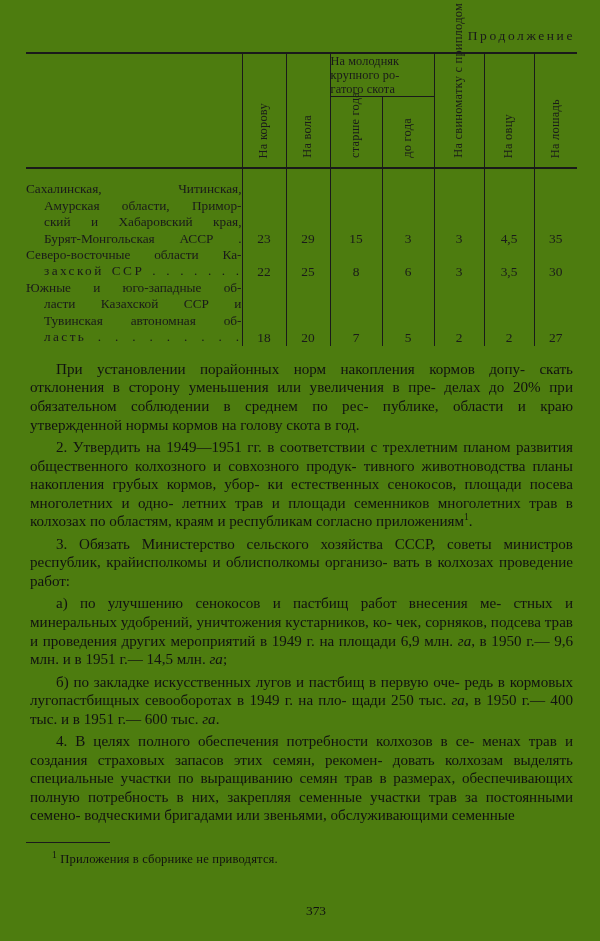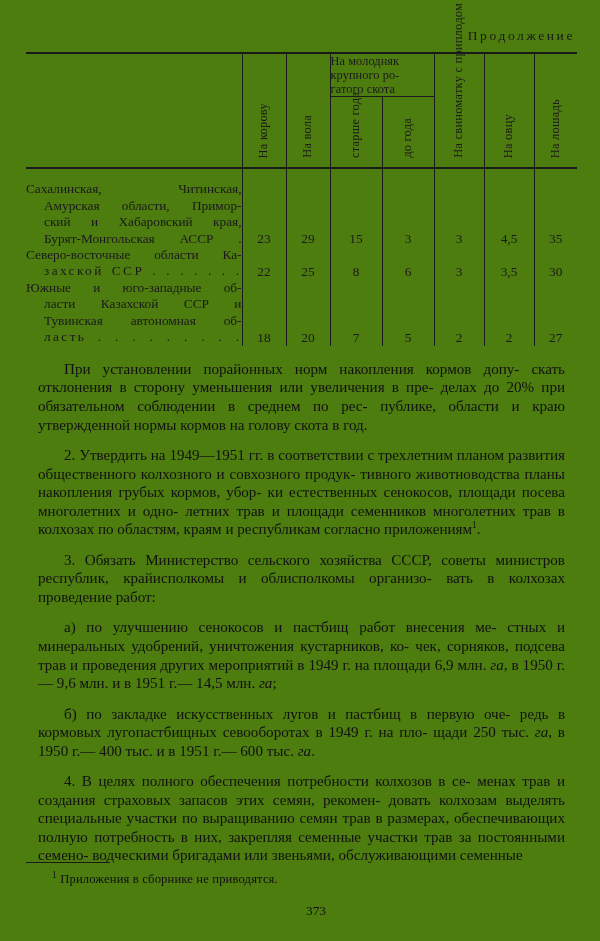--- a/index.html
+++ b/index.html
@@ -135,39 +135,39 @@
 
   
   .body-text {
     margin-top: 14px;
     font-size: 15.1px;
     line-height: 18.55px;
     text-align: justify;
     color: #111;
   }
   .body-text p {
-    margin: 12px;
+    margin: 4px;
     text-indent: 26px;
     text-align: justify;
     font-family: Liberation Serif, serif;
   }
   em.it {
     font-style: italic;
   }
   sup.fn {
     font-size: 9.5px;
     vertical-align: super;
     line-height: 0;
   }
 
   
   .footnote-zone {
     position: absolute;
     left: 26px;
-    top: 862px;
+    top: 842px;
     width: 551px;
   }
   .fn-rule {
     width: 84px;
     height: 0;
     border-top: 1.7px solid #1a1a1a;
     margin-bottom: 9px;
   }
   .fn-text {
     font-size: 12.6px;

